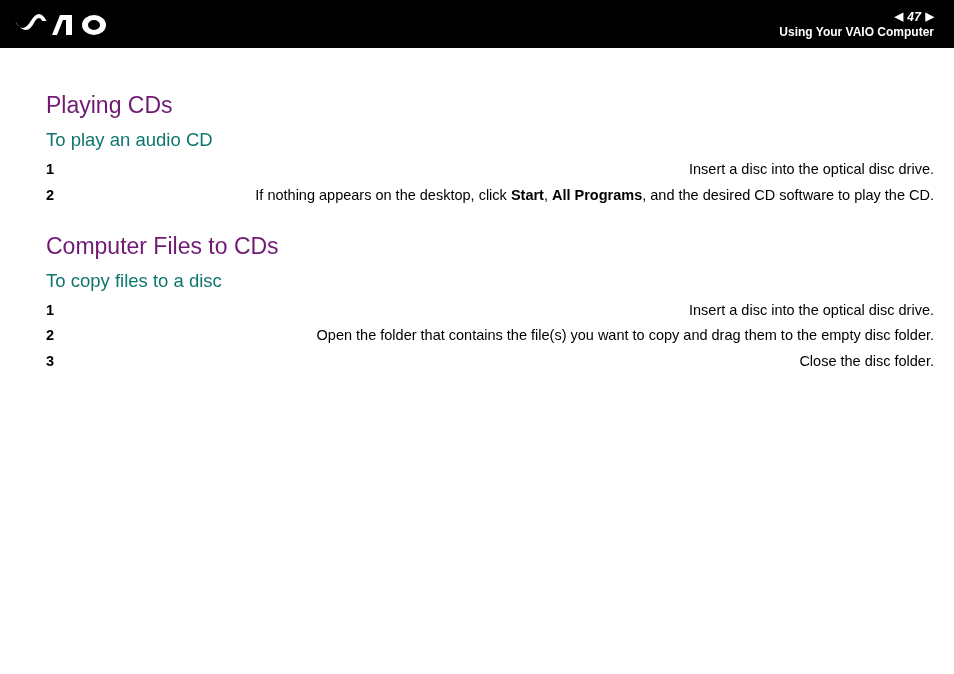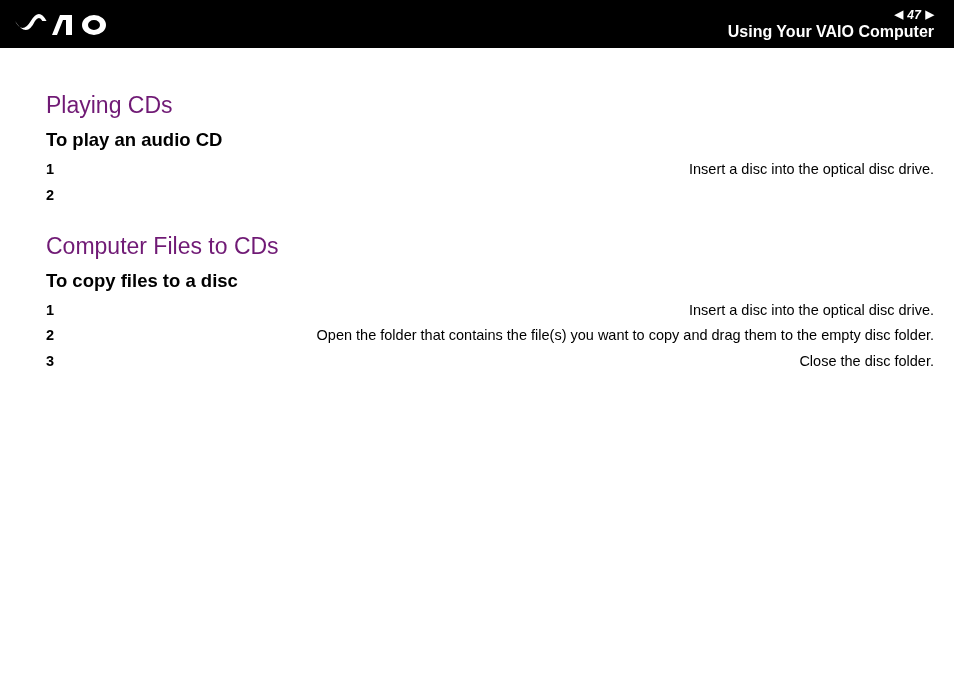--- a/index.html
+++ b/index.html
@@ -40,35 +40,35 @@
   }
   .pager .tri {
     font-size: 11px;
     font-style: normal;
     line-height: 1;
   }
   .pagenum {
     letter-spacing: 0.5px;
   }
   .header-sub {
-    font-size: 16px;
+    font-size: 12px;
     font-weight: bold;
   }
   .content {
     padding: 44px 20px 0 46px;
   }
   h2.section {
     color: #701a75;
     font-weight: normal;
     font-size: 23px;
     margin-bottom: 10px;
   }
   h3.sub {
-    color: #000000;
-    font-weight: bold;
+    color: #0f766e;
+    font-weight: normal;
     font-size: 18.5px;
     margin-bottom: 8px;
   }
   ol.steps {
     list-style: none;
     margin-bottom: 26px;
   }
   ol.steps li {
     display: flex;
     font-size: 14.5px;
@@ -116,20 +116,21 @@
     <ol class="steps">
       <li>
         <span class="num">1</span>
         <span class="txt">
           <p>Insert a disc into the optical disc drive.</p>
         </span>
       </li>
       <li>
         <span class="num">2</span>
         <span class="txt">
+          <p>If nothing appears on the desktop, click <b>Start</b>, <b>All Programs</b>, and the desired CD software to play the CD.</p>
         </span>
       </li>
     </ol>
   </div>
 
   <div>
     <h2 class="section">Computer Files to CDs</h2>
     <h3 class="sub">To copy files to a disc</h3>
     <ol class="steps">
       <li>

